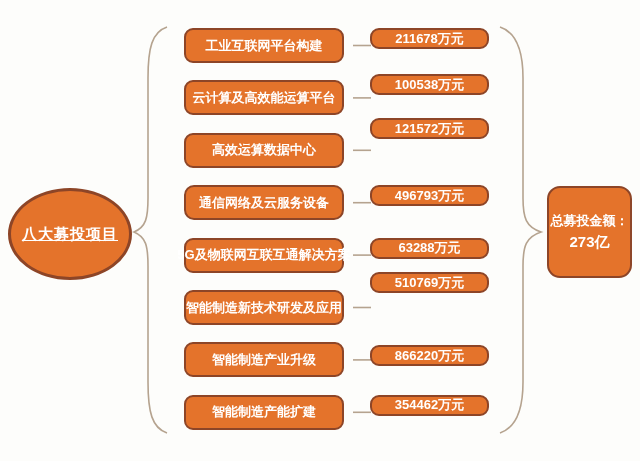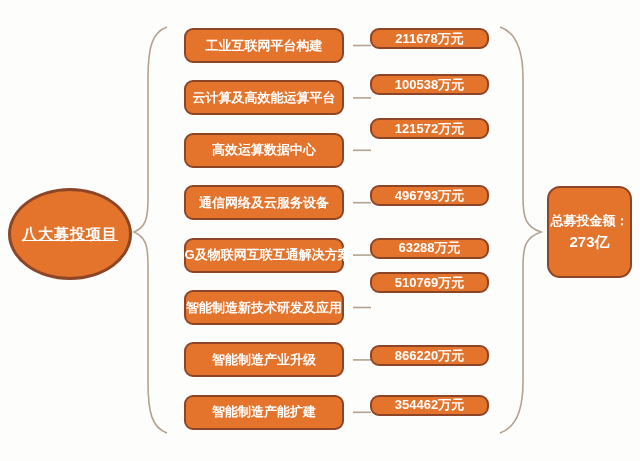--- a/index.html
+++ b/index.html
@@ -102,21 +102,21 @@
   </div>
       <div class="row">
     <div class="node nbox" style="top: 132.8px;">
       <span>高效运算数据中心</span>
     </div>
     <div class="node abox" style="top: 118px; text-align: center;">
       <span>121572万元</span>
     </div>
   </div>
       <div class="row">
-    <div class="node nbox" style="top: 185.2px;">
+    <div class="node nbox" style="top: 185.2px; border-radius: 10px;">
       <span>通信网络及云服务设备</span>
     </div>
     <div class="node abox" style="top: 185.2px;">
       <span>496793万元</span>
     </div>
   </div>
       <div class="row">
     <div class="node nbox" style="top: 237.6px;">
       <span>5G及物联网互联互通解决方案</span>
     </div>

